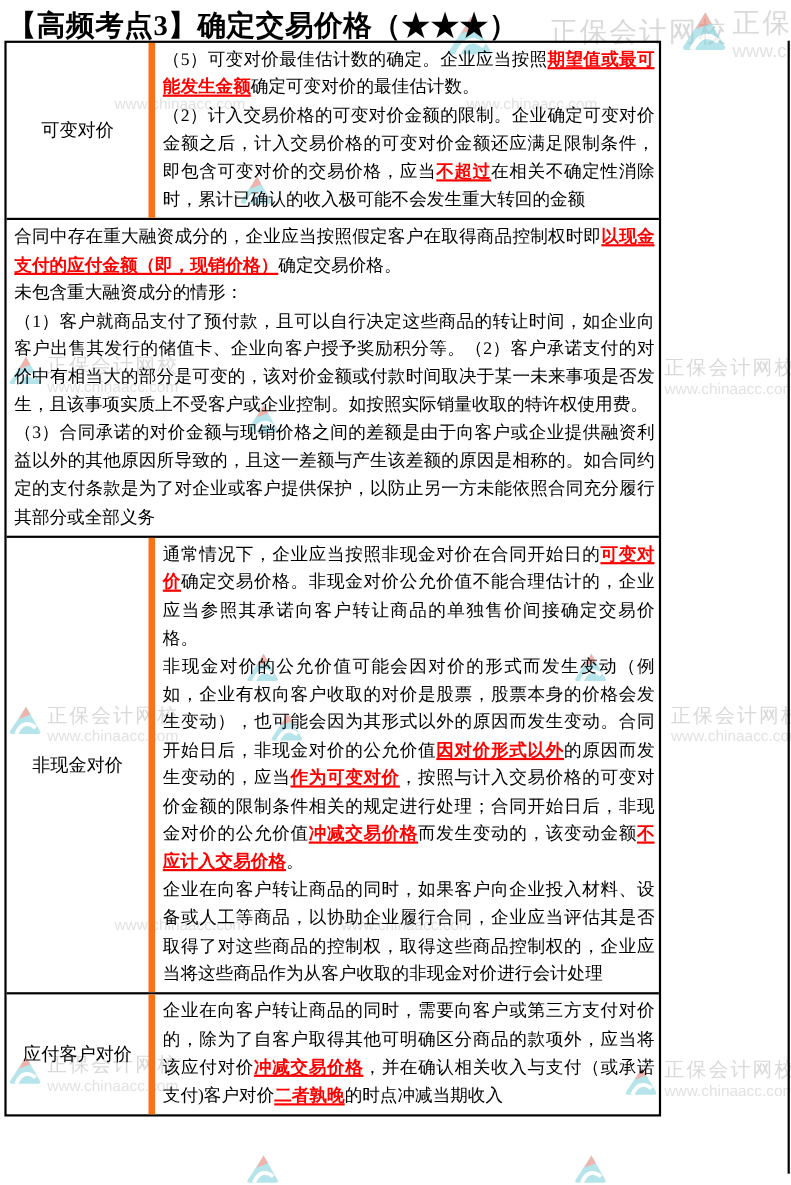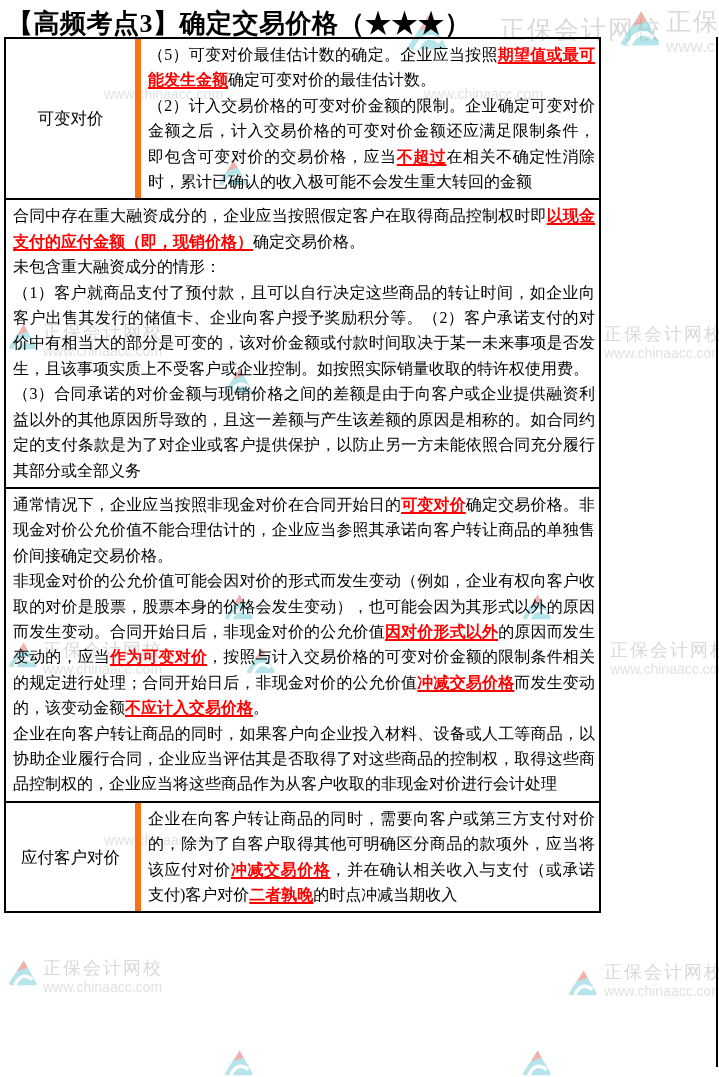--- a/index.html
+++ b/index.html
@@ -219,20 +219,21 @@
     <div class="cell-c"><span>（5）可变对价最佳估计数的确定。企业应当按照</span><span class="hl">期望值或最可能发生金额</span><span>确定可变对价的最佳估计数。
 （2）计入交易价格的可变对价金额的限制。企业确定可变对价金额之后，计入交易价格的可变对价金额还应满足限制条件，即包含可变对价的交易价格，应当</span><span class="hl">不超过</span><span>在相关不确定性消除时，累计已确认的收入极可能不会发生重大转回的金额</span></div>
   </div>
   <div class="kp-row">
     <div class="cell-c"><span>合同中存在重大融资成分的，企业应当按照假定客户在取得商品控制权时即</span><span class="hl">以现金支付的应付金额（即，现销价格）</span><span>确定交易价格。
 未包含重大融资成分的情形：
 （1）客户就商品支付了预付款，且可以自行决定这些商品的转让时间，如企业向客户出售其发行的储值卡、企业向客户授予奖励积分等。（2）客户承诺支付的对价中有相当大的部分是可变的，该对价金额或付款时间取决于某一未来事项是否发生，且该事项实质上不受客户或企业控制。如按照实际销量收取的特许权使用费。
 （3）合同承诺的对价金额与现销价格之间的差额是由于向客户或企业提供融资利益以外的其他原因所导致的，且这一差额与产生该差额的原因是相称的。如合同约定的支付条款是为了对企业或客户提供保护，以防止另一方未能依照合同充分履行其部分或全部义务</span></div>
   </div>
   <div class="kp-row">
+    <div class="cell-h">非现金对价</div>
     <div class="cell-c"><span>通常情况下，企业应当按照非现金对价在合同开始日的</span><span class="hl">可变对价</span><span>确定交易价格。非现金对价公允价值不能合理估计的，企业应当参照其承诺向客户转让商品的单独售价间接确定交易价格。
 非现金对价的公允价值可能会因对价的形式而发生变动（例如，企业有权向客户收取的对价是股票，股票本身的价格会发生变动），也可能会因为其形式以外的原因而发生变动。合同开始日后，非现金对价的公允价值</span><span class="hl">因对价形式以外</span><span>的原因而发生变动的，应当</span><span class="hl">作为可变对价</span><span>，按照与计入交易价格的可变对价金额的限制条件相关的规定进行处理；合同开始日后，非现金对价的公允价值</span><span class="hl">冲减交易价格</span><span>而发生变动的，该变动金额</span><span class="hl">不应计入交易价格</span><span>。
 企业在向客户转让商品的同时，如果客户向企业投入材料、设备或人工等商品，以协助企业履行合同，企业应当评估其是否取得了对这些商品的控制权，取得这些商品控制权的，企业应当将这些商品作为从客户收取的非现金对价进行会计处理</span></div>
   </div>
   <div class="kp-row">
     <div class="cell-h">应付客户对价</div>
     <div class="cell-c"><span>企业在向客户转让商品的同时，需要向客户或第三方支付对价的，除为了自客户取得其他可明确区分商品的款项外，应当将该应付对价</span><span class="hl">冲减交易价格</span><span>，并在确认相关收入与支付（或承诺支付)客户对价</span><span class="hl">二者孰晚</span><span>的时点冲减当期收入</span></div>
   </div>
 </div>
 

